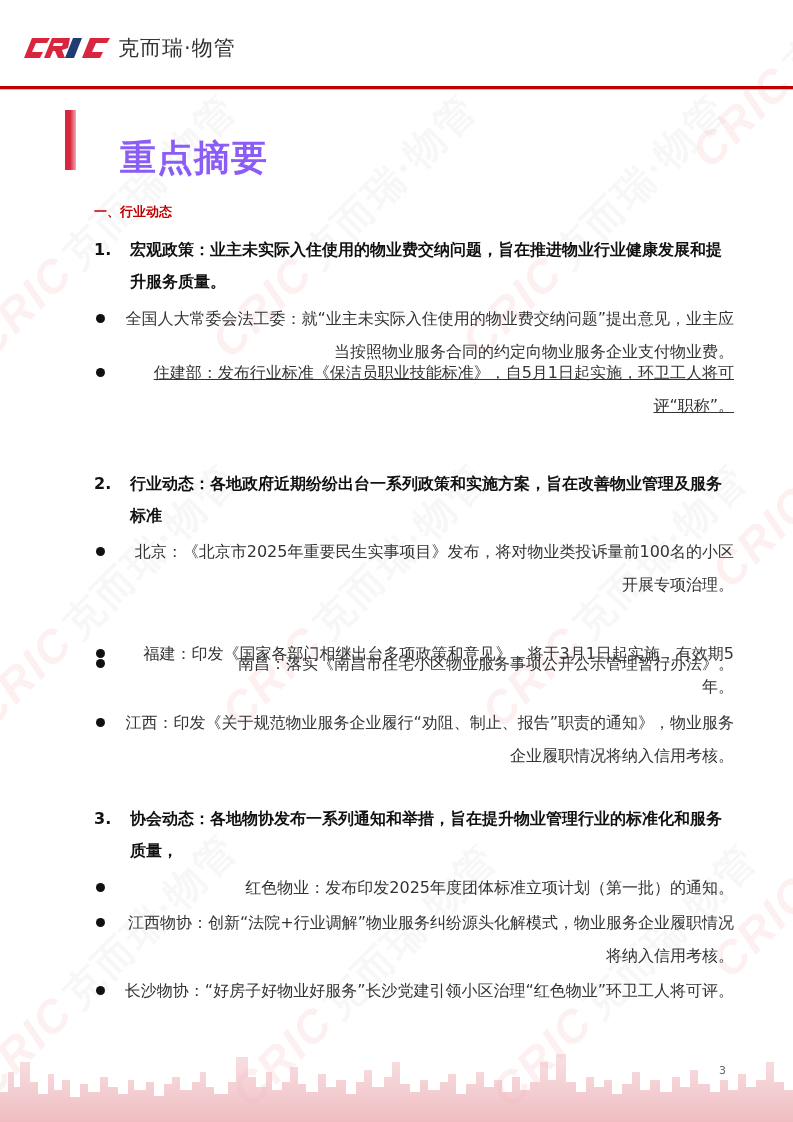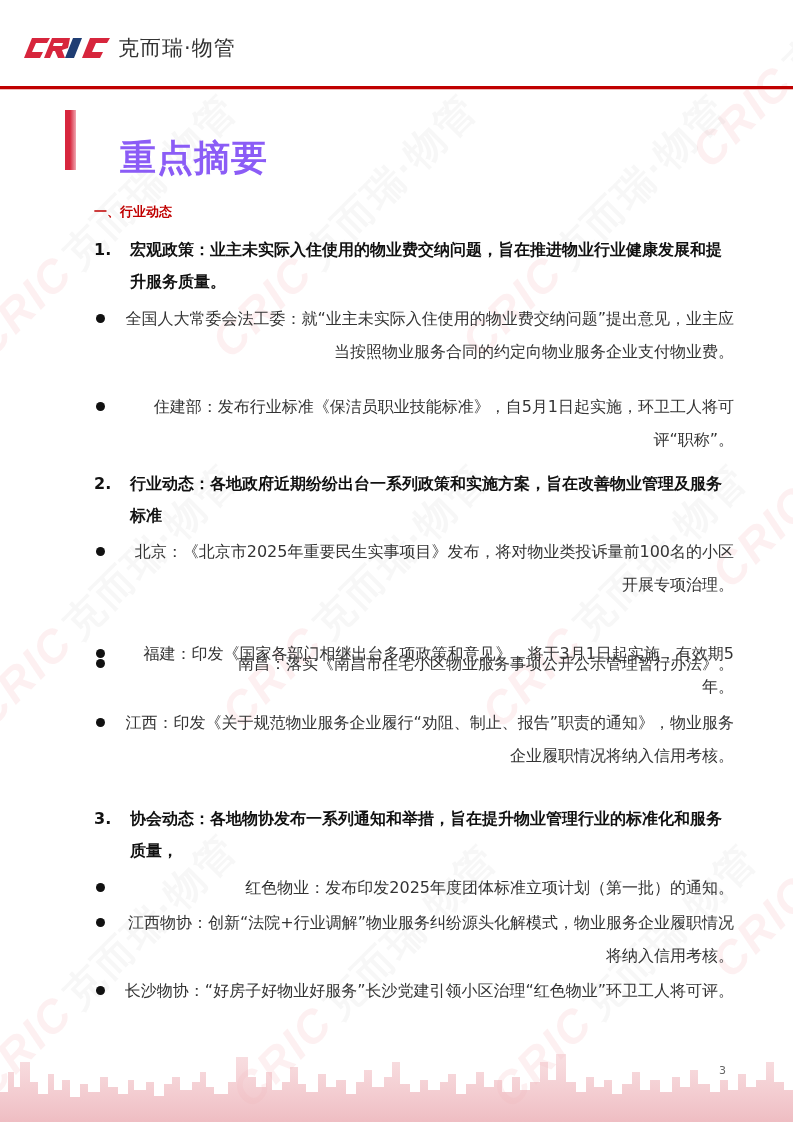--- a/index.html
+++ b/index.html
@@ -121,21 +121,21 @@
   <h2 class="section-heading">一、行业动态</h2>
 
   <div class="point" style="top:234px;">
     <span class="num">1.</span>
     <span class="txt">宏观政策：业主未实际入住使用的物业费交纳问题，旨在推进物业行业健康发展和提升服务质量。</span>
   </div>
   <div class="bullet" style="top:302px;">
     <span class="dot"></span>
     <span class="txt">全国人大常委会法工委：就“业主未实际入住使用的物业费交纳问题”提出意见，业主应当按照物业服务合同的约定向物业服务企业支付物业费。</span>
   </div>
-  <div class="bullet" style="top:390px;">
+  <div class="bullet" style="top:356px;text-decoration:underline;">
     <span class="dot"></span>
     <span class="txt">住建部：发布行业标准《保洁员职业技能标准》，自5月1日起实施，环卫工人将可评“职称”。</span>
   </div>
 
   <div class="point" style="top:468px;">
     <span class="num">2.</span>
     <span class="txt">行业动态：各地政府近期纷纷出台一系列政策和实施方案，旨在改善物业管理及服务标准</span>
   </div>
   <div class="bullet" style="top:535px;">
     <span class="dot"></span>

